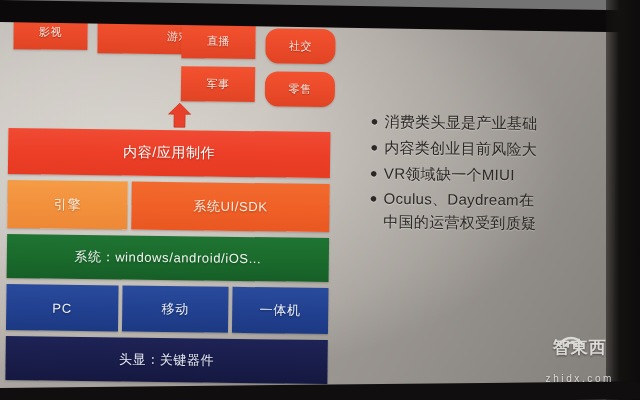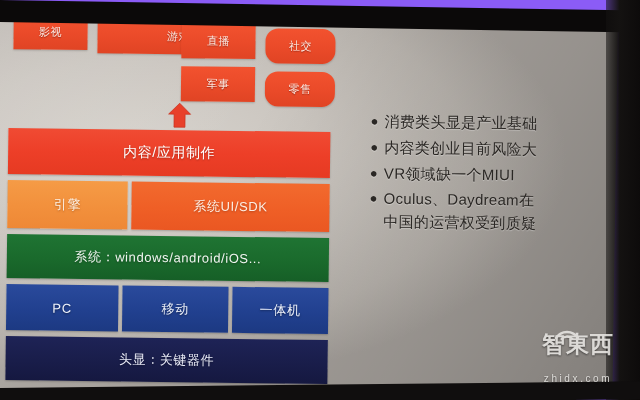--- a/index.html
+++ b/index.html
@@ -14,21 +14,21 @@
     overflow: hidden;
     font-family: "Liberation Sans", "DejaVu Sans", sans-serif;
   }
 
   
   .photo {
     position: relative;
     width: 640px;
     height: 400px;
     overflow: hidden;
-    background: #8b5cf6;
+    background: #737373;
   }
   .room-top-slope {
     position: absolute;
     left: 0; top: 0;
     width: 660px; height: 22px;
     background: #0b0909;
     transform: rotate(0.95deg);
     transform-origin: 0 0;
     z-index: 6;
   }
@@ -250,21 +250,21 @@
     text-align: center;
     opacity: 0.88;
     pointer-events: none;
   }
   .wm-mark {
     display: flex;
     align-items: center;
     justify-content: center;
     gap: 2px;
     color: #e8e6e3;
-    font-size: 23px;
+    font-size: 17px;
     font-weight: bold;
     letter-spacing: 1px;
     line-height: 1;
     text-shadow: 0 1px 2px rgba(0,0,0,0.6);
   }
   .wm-url {
     color: #e8e6e3;
     font-size: 10px;
     letter-spacing: 2.6px;
     margin-top: 17px;

